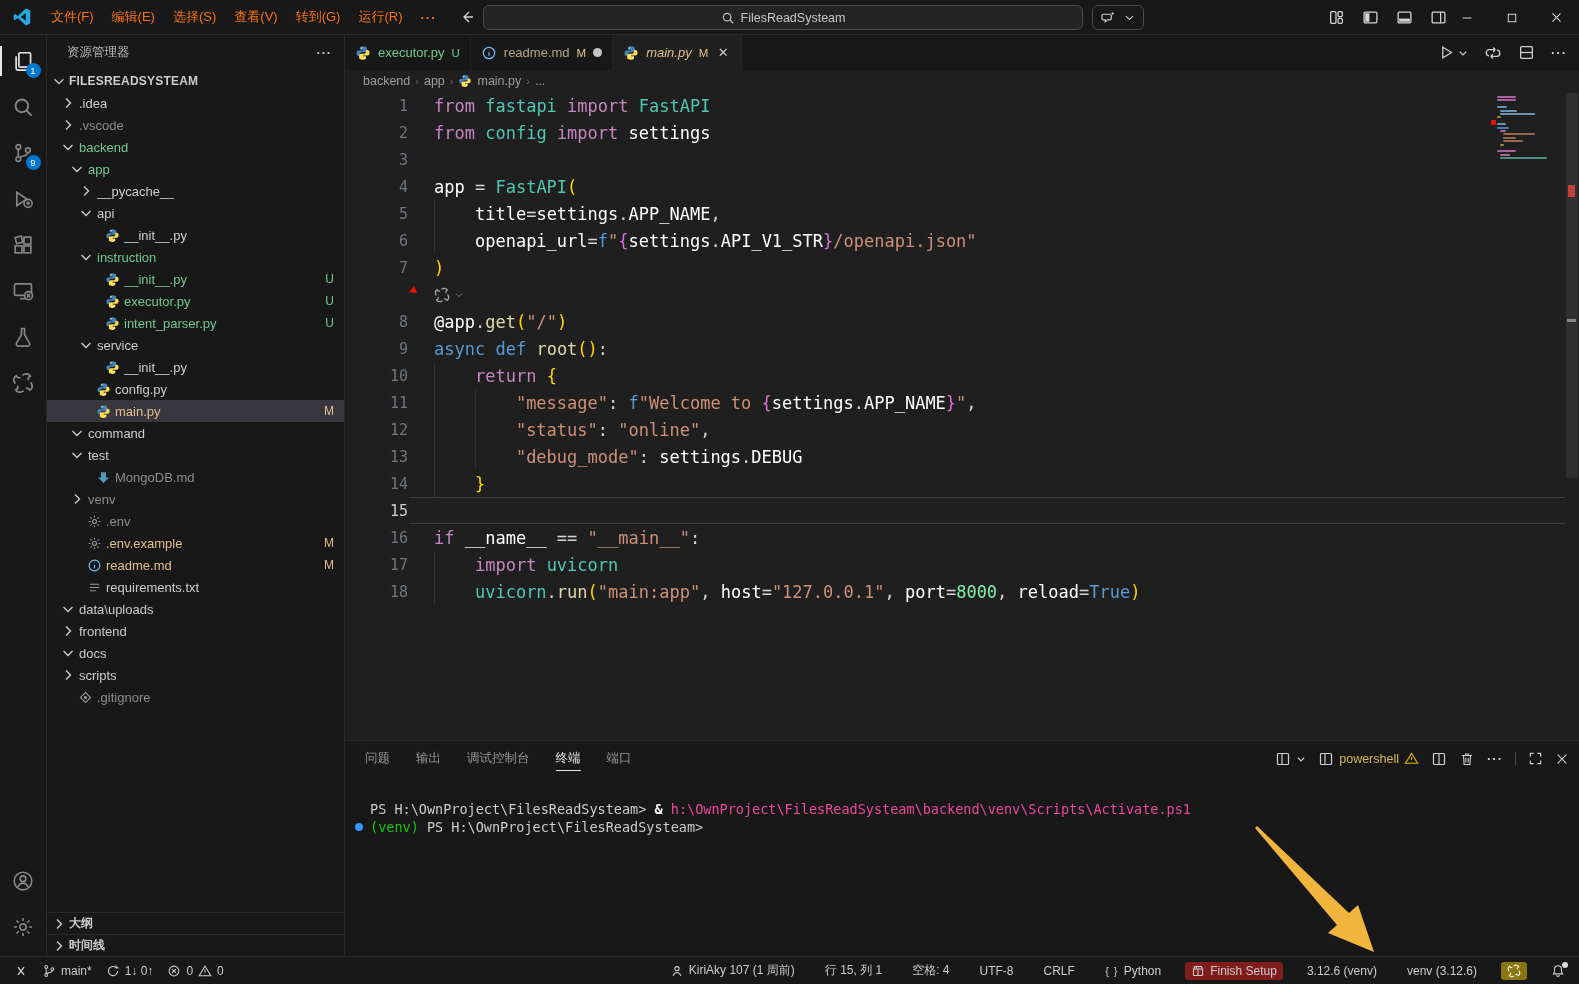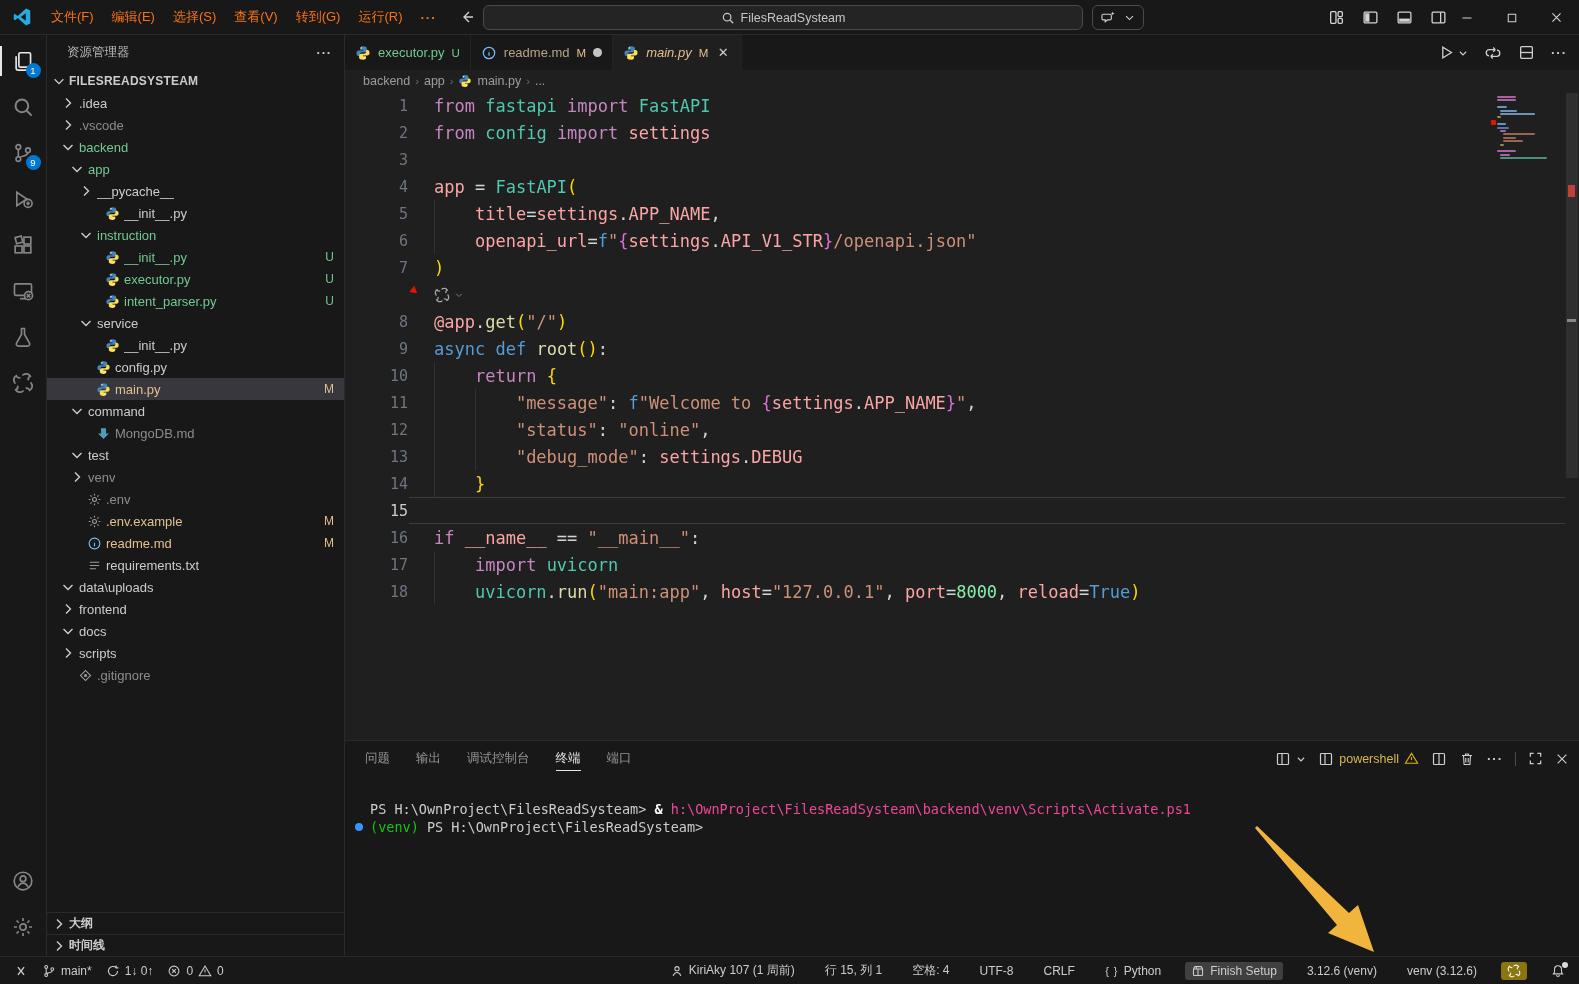--- a/index.html
+++ b/index.html
@@ -93,21 +93,21 @@
 
   .code-area { flex:1; position:relative; overflow:hidden;
                font-family:"DejaVu Sans Mono","Liberation Mono",monospace; }
   .code-row { height:27px; display:flex; align-items:center; position:relative; }
   .ln { width:63px; flex:none; text-align:right; color:#6e7681; font-size:15px; }
   .ln.cur { color:#cccccc; }
   .ltext { margin-left:26px; font-size:17px; white-space:pre; letter-spacing:0; }
   .cur-line { position:absolute; left:64px; right:14px; top:0; height:27px;
               border-top:1px solid #3c3c3c; border-bottom:1px solid #3c3c3c; }
   .iguide { position:absolute; top:0; height:27px; width:1px; background:#313131; }
-  .tk-k{color:#C586C0} .tk-b{color:#569CD6} .tk-t{color:#4EC9B0} .tk-v{color:#fca5a5}
+  .tk-k{color:#C586C0} .tk-b{color:#569CD6} .tk-t{color:#4EC9B0} .tk-v{color:#ffffff}
   .tk-f{color:#DCDCAA} .tk-s{color:#CE9178} .tk-n{color:#86efac} .tk-w{color:#D4D4D4}
   .tk-g1{color:#FFD700} .tk-g2{color:#DA70D6}
   .widget-row { height:27px; display:flex; align-items:center; padding-left:89px;
                 gap:4px; color:#9a9a9a; position:relative; }
   .gutter-mark { position:absolute; left:66px; top:6px; width:0; height:0;
                  border-left:7px solid #e51400; border-top:4px solid transparent;
                  border-bottom:4px solid transparent; transform:rotate(38deg); }
   .minimap { position:absolute; top:4px; right:16px; width:66px; height:76px; }
   .mm-bar { position:absolute; height:2px; border-radius:1px; }
   .mm-red { position:absolute; left:-6px; width:5px; height:5px; background:#e51400; border-radius:1px; }
@@ -140,21 +140,21 @@
 
   
   .statusbar { position:absolute; bottom:0; left:0; width:1579px; height:28px;
                background:#181818; border-top:1px solid #2a2a2a; display:flex;
                align-items:center; font-size:12px; color:#cccccc; padding:0 8px; z-index:20; }
   .st-item { display:flex; align-items:center; gap:5px; padding:2px 6px;
              border-radius:3px; white-space:nowrap; }
   .st-item .ico { width:14px; height:14px; }
   .st-left { display:flex; align-items:center; gap:2px; }
   .st-right { margin-left:auto; display:flex; align-items:center; gap:18px; }
-  .st-boxed { background:#404040; }
+  .st-boxed { background:#7f1d1d; }
   .st-copilot { background:#8a760f; color:#f5f5f5; }
   .bell-wrap { position:relative; }
   .bell-dot { position:absolute; top:-2px; right:-3px; width:6px; height:6px;
               border-radius:50%; background:#dadada; }
 
   .ico { display:inline-flex; align-items:center; justify-content:center; }
   .ico svg { width:100%; height:100%; }
   .kebab { letter-spacing:1px; font-weight:bold; }
 
   .annotation-layer { position:absolute; inset:0; z-index:60; pointer-events:none; }
@@ -408,20 +408,29 @@
           <span style="width: 31px; flex: 0 0 auto;"></span>
           <span class="tr-chev">
             <svg viewBox="0 0 16 16" fill="none" stroke="currentColor" stroke-width="1.4">
               <path d="M6 3.5 10.5 8 6 12.5"></path>
             </svg>
           </span>
           <span class="tr-label">__pycache__</span>
           <span class="tr-right"><span class="tr-dot" style="background:#a58e63"></span></span>
         </div>
         <div class="tree-row">
+          <span style="width: 31px; flex: 0 0 auto;"></span>
+          <span class="tr-chev">
+            <svg viewBox="0 0 16 16" fill="none" stroke="currentColor" stroke-width="1.4">
+              <path d="M3.5 6l4.5 4.5L12.5 6"></path>
+            </svg>
+          </span>
+          <span class="tr-label">api</span>
+        </div>
+        <div class="tree-row">
           <span style="width: 40px; flex: 0 0 auto;"></span>
           <span class="tr-chev"></span>
           <span class="tr-icon" style="color: rgb(154, 154, 154);">
             <svg viewBox="0 0 16 16">
               <path fill="#4584b6" d="M7.9 1.2c-2 0-2.9.9-2.9 2v1.6h3v.7H3.6c-1.4 0-2.1 1-2.1 2.7s.7 2.7 2.1 2.7h1.3V9.2c0-1.2 1-1.9 2.1-1.9h3c1 0 1.9-.8 1.9-1.9V3.2c0-1.2-1.3-2-4-2z"></path>
               <path fill="#ffde57" d="M8.1 14.8c2 0 2.9-.9 2.9-2v-1.6H8v-.7h4.4c1.4 0 2.1-1 2.1-2.7s-.7-2.7-2.1-2.7h-1.3v1.7c0 1.2-1 1.9-2.1 1.9H6c-1 0-1.9.8-1.9 1.9v2.2c0 1.2 1.3 2 4 2z"></path>
               <circle fill="#fff" cx="6.4" cy="2.9" r=".7"></circle>
               <circle fill="#fff" cx="9.6" cy="13.1" r=".7"></circle>
             </svg>
           </span>
@@ -531,37 +540,37 @@
         <div class="tree-row">
           <span style="width: 22px; flex: 0 0 auto;"></span>
           <span class="tr-chev">
             <svg viewBox="0 0 16 16" fill="none" stroke="currentColor" stroke-width="1.4">
               <path d="M3.5 6l4.5 4.5L12.5 6"></path>
             </svg>
           </span>
           <span class="tr-label">command</span>
         </div>
         <div class="tree-row">
+          <span style="width: 22px; flex: 0 0 auto;"></span>
+          <span class="tr-chev">
+            <svg viewBox="0 0 16 16" fill="none" stroke="currentColor" stroke-width="1.4">
+              <path d="M3.5 6l4.5 4.5L12.5 6"></path>
+            </svg>
+          </span>
+          <span class="tr-label">test</span>
+        </div>
+        <div class="tree-row">
           <span style="width: 31px; flex: 0 0 auto;"></span>
           <span class="tr-chev"></span>
           <span class="tr-icon" style="color: rgb(154, 154, 154);">
             <svg viewBox="0 0 16 16">
               <path fill="#519aba" d="M5.3 2.3h5.4V8h3.1L8 13.8 2.2 8h3.1z"></path>
             </svg>
           </span>
           <span class="tr-label c-gray">MongoDB.md</span>
-        </div>
-        <div class="tree-row">
-          <span style="width: 22px; flex: 0 0 auto;"></span>
-          <span class="tr-chev">
-            <svg viewBox="0 0 16 16" fill="none" stroke="currentColor" stroke-width="1.4">
-              <path d="M3.5 6l4.5 4.5L12.5 6"></path>
-            </svg>
-          </span>
-          <span class="tr-label">test</span>
         </div>
         <div class="tree-row">
           <span style="width: 22px; flex: 0 0 auto;"></span>
           <span class="tr-chev">
             <svg viewBox="0 0 16 16" fill="none" stroke="currentColor" stroke-width="1.4">
               <path d="M6 3.5 10.5 8 6 12.5"></path>
             </svg>
           </span>
           <span class="tr-label c-gray">venv</span>
         </div>

